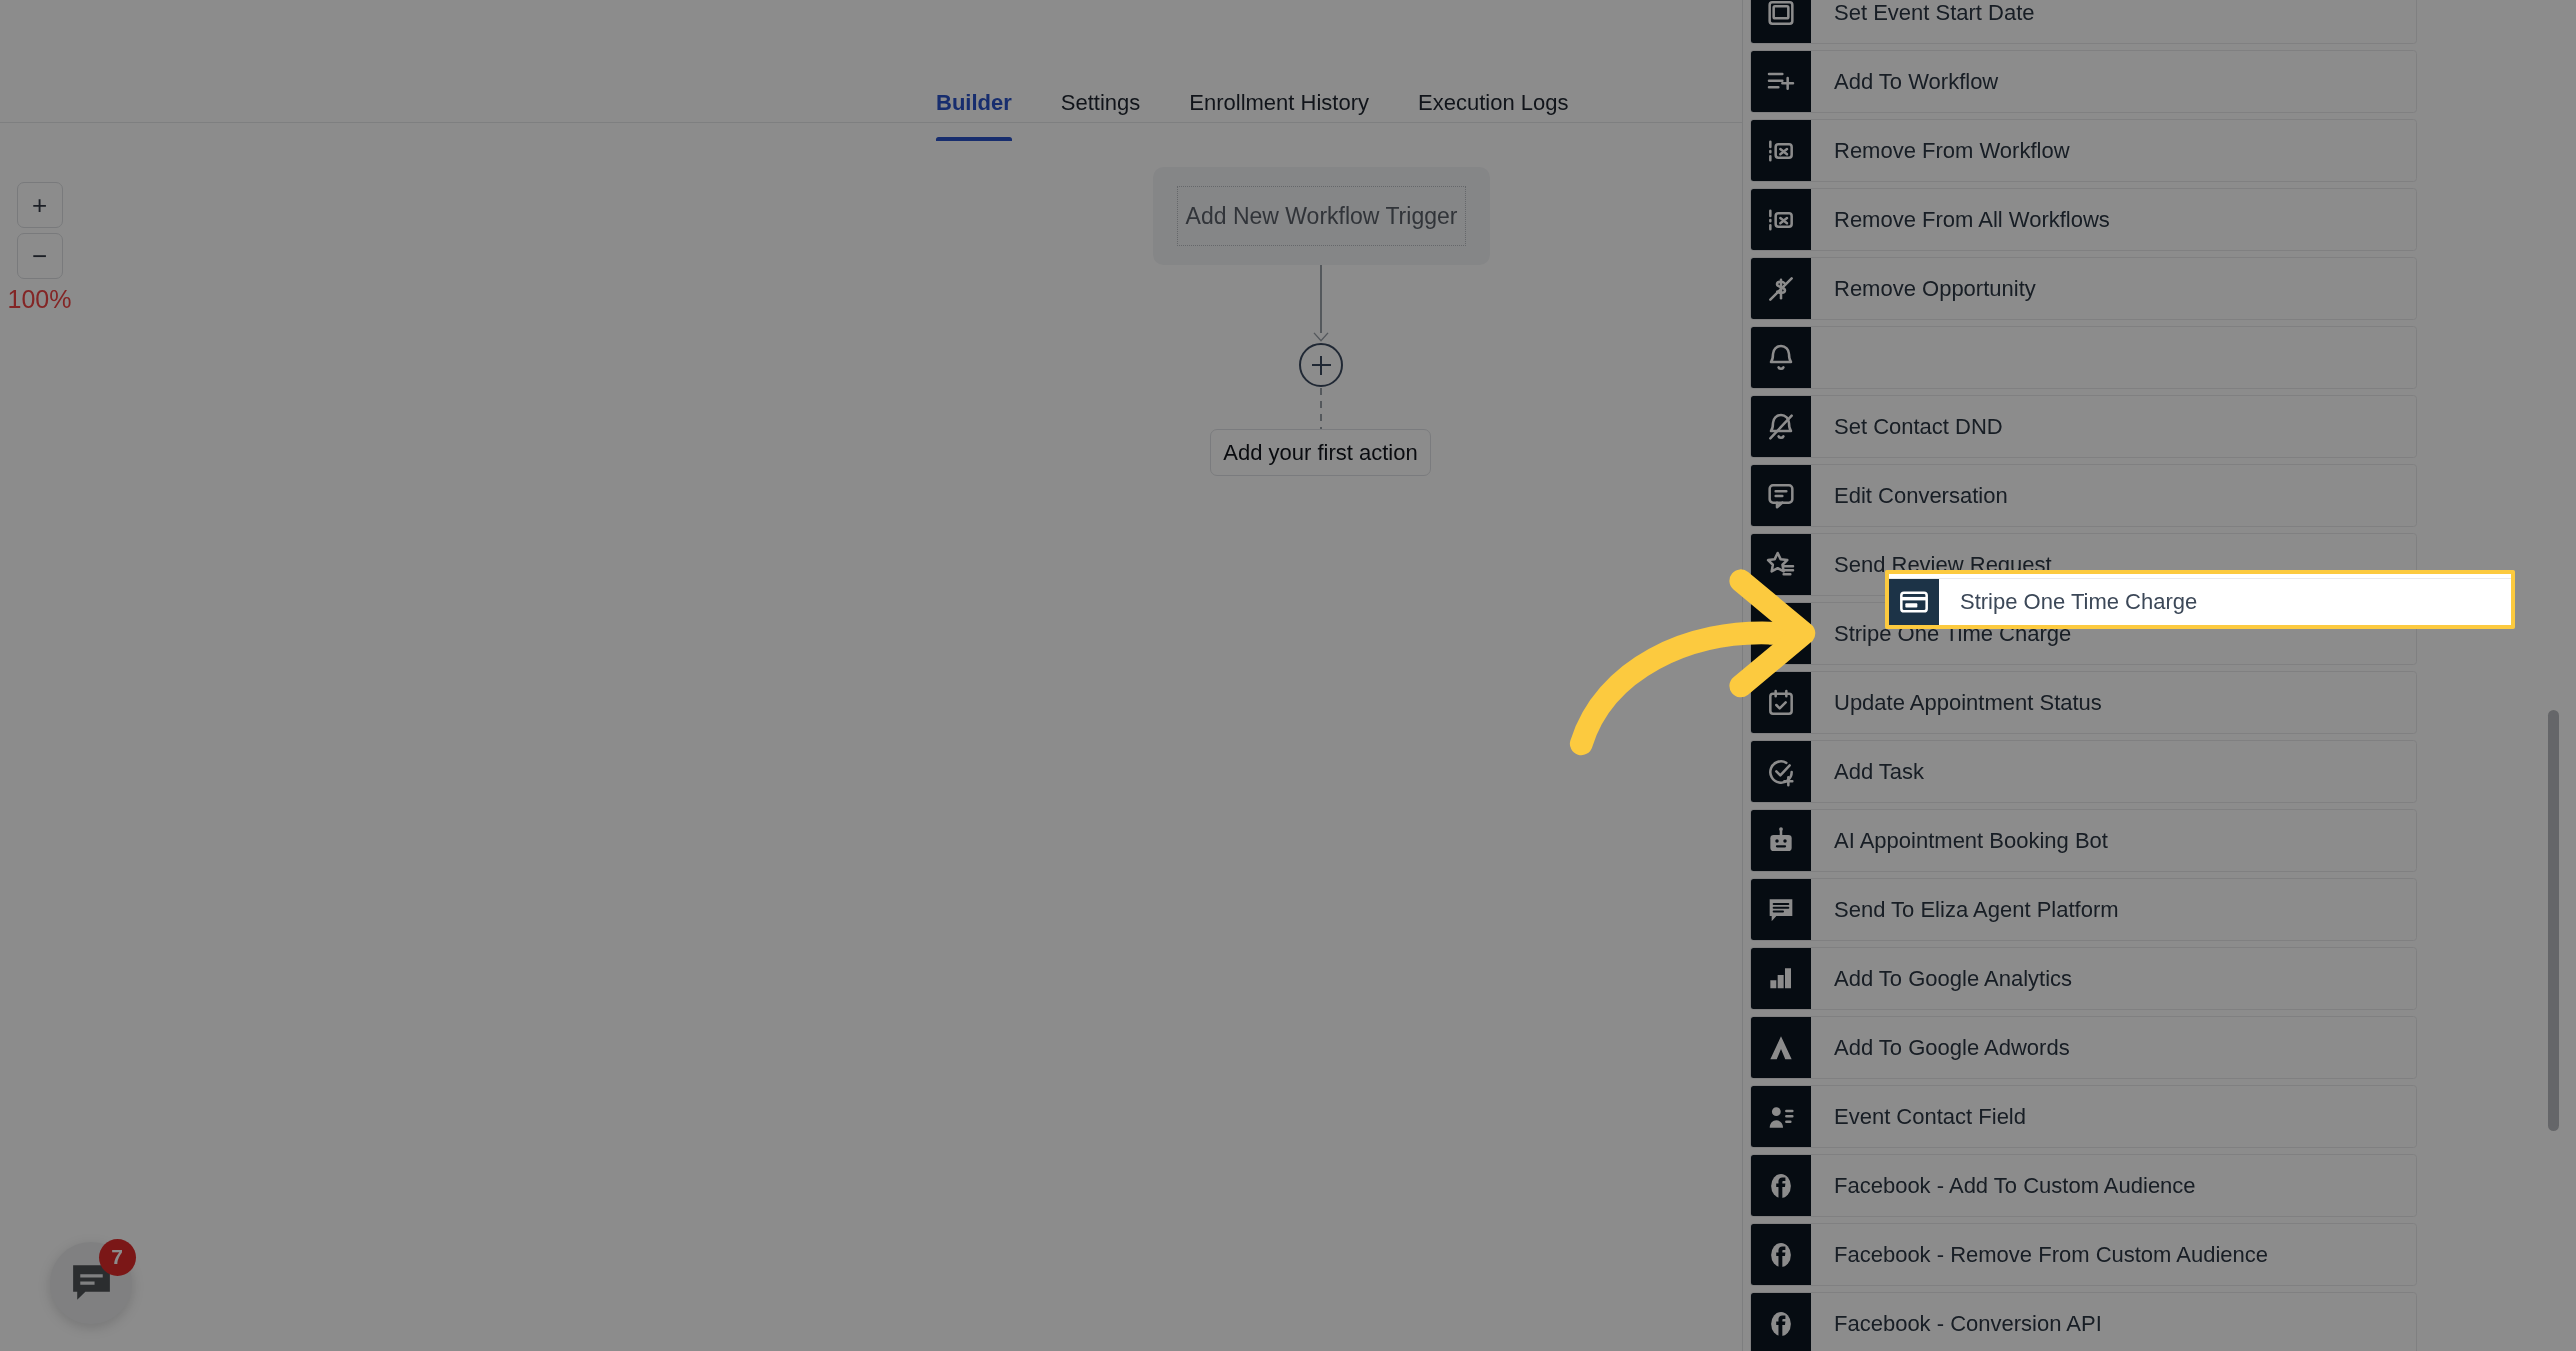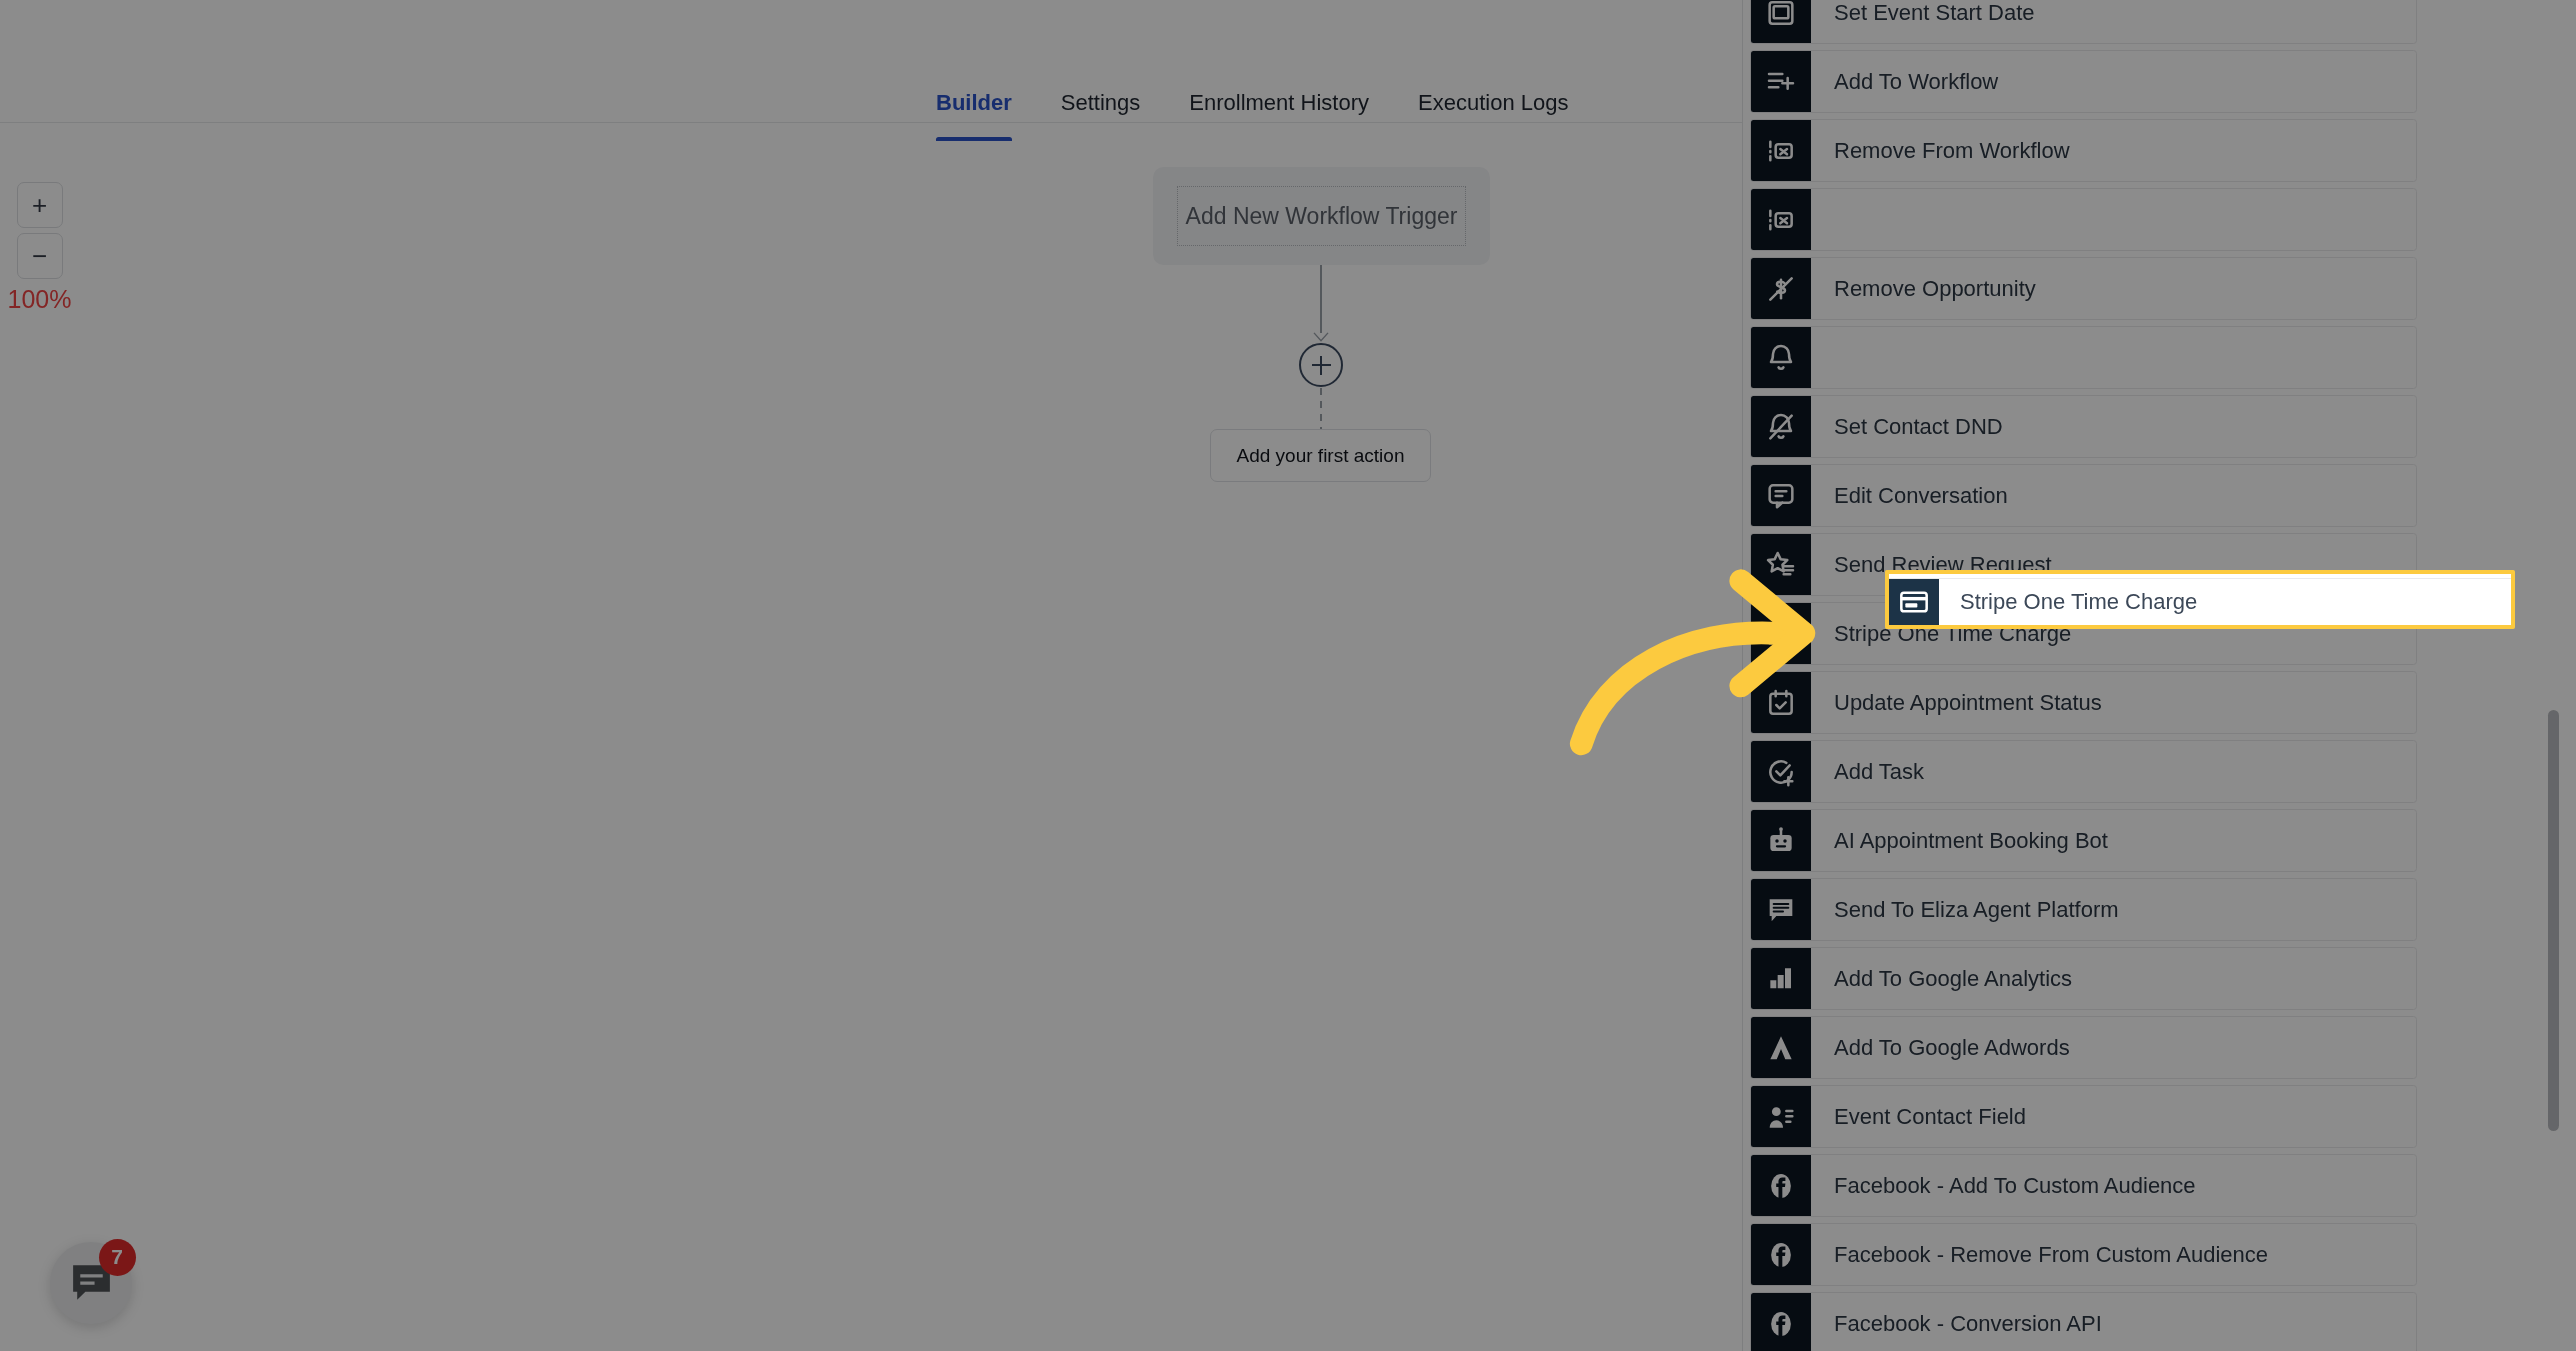--- a/index.html
+++ b/index.html
@@ -216,28 +216,28 @@
   .connector-bottom {
     position: absolute;
     left: 1320px; top: 245px;
     width: 1.8px; height: 41px;
     background: repeating-linear-gradient(
       to bottom, #9aa0a8 0 7px, transparent 7px 13px);
   }
   .first-action {
     position: absolute;
     left: 1210px; top: 286px;
-    width: 221px; height: 53px;
+    width: 221px; height: 47px;
     border: 0.9px solid #dfe1e5;
     border-radius: 7px;
     background: #ffffff;
     display: flex;
     align-items: center;
     justify-content: center;
-    font-size: 19px;
+    font-size: 22px;
     color: #11151c;
     cursor: pointer;
   }
 
   
   .chat-widget {
     position: absolute;
     left: 50px; bottom: 28px;
     width: 82px; height: 82px;
     border-radius: 50%;
@@ -477,20 +477,21 @@
           </div>
           <div class="action-row">
             <div class="inner">
               <span class="action-icon">
                 <svg viewBox="0 0 24 24" width="32" height="32">
                   <path d="M4 5v4M4 12v1M4 16v3" stroke="#ffffff" fill="none" stroke-width="1.9" stroke-linecap="round" stroke-linejoin="round"></path>
                   <rect x="8" y="7" width="12" height="10" rx="2" stroke="#ffffff" fill="none" stroke-width="1.9" stroke-linecap="round" stroke-linejoin="round"></rect>
                   <path d="M11.5 10.5l5 4M16.5 10.5l-5 4" stroke="#ffffff" fill="none" stroke-width="1.9" stroke-linecap="round" stroke-linejoin="round"></path>
                 </svg>
               </span>
+              <span class="action-label">Remove From All Workflows</span>
             </div>
           </div>
           <div class="action-row">
             <div class="inner">
               <span class="action-icon">
                 <svg viewBox="0 0 24 24" width="32" height="32">
                   <path d="M14.5 7.5c-1-1.2-5.5-1.6-5.5 1 0 2.5 6 1.8 6 4.4 0 2.6-4.6 2.3-5.7 1" stroke="#ffffff" fill="none" stroke-width="1.9" stroke-linecap="round" stroke-linejoin="round"></path>
                   <path d="M12 5v14" stroke="#ffffff" fill="none" stroke-width="1.9" stroke-linecap="round" stroke-linejoin="round"></path>
                   <path d="M4 20L20 4" stroke="#ffffff" fill="none" stroke-width="1.9" stroke-linecap="round" stroke-linejoin="round"></path>
                 </svg>

